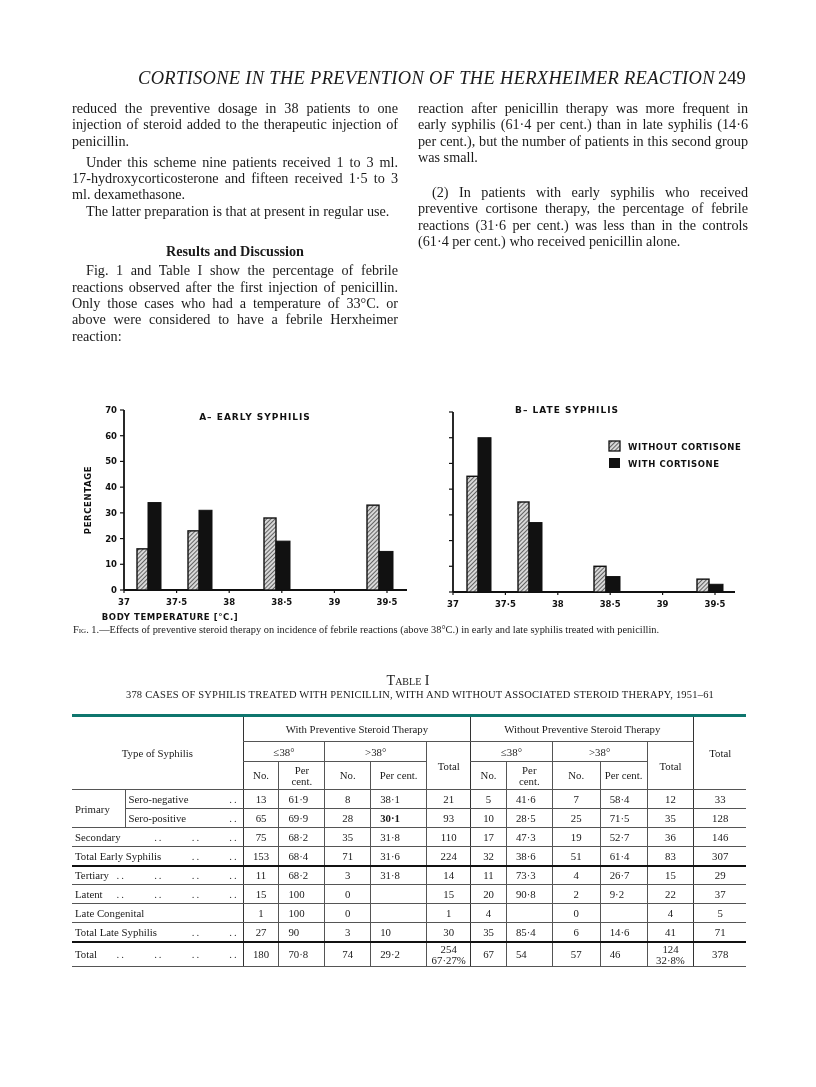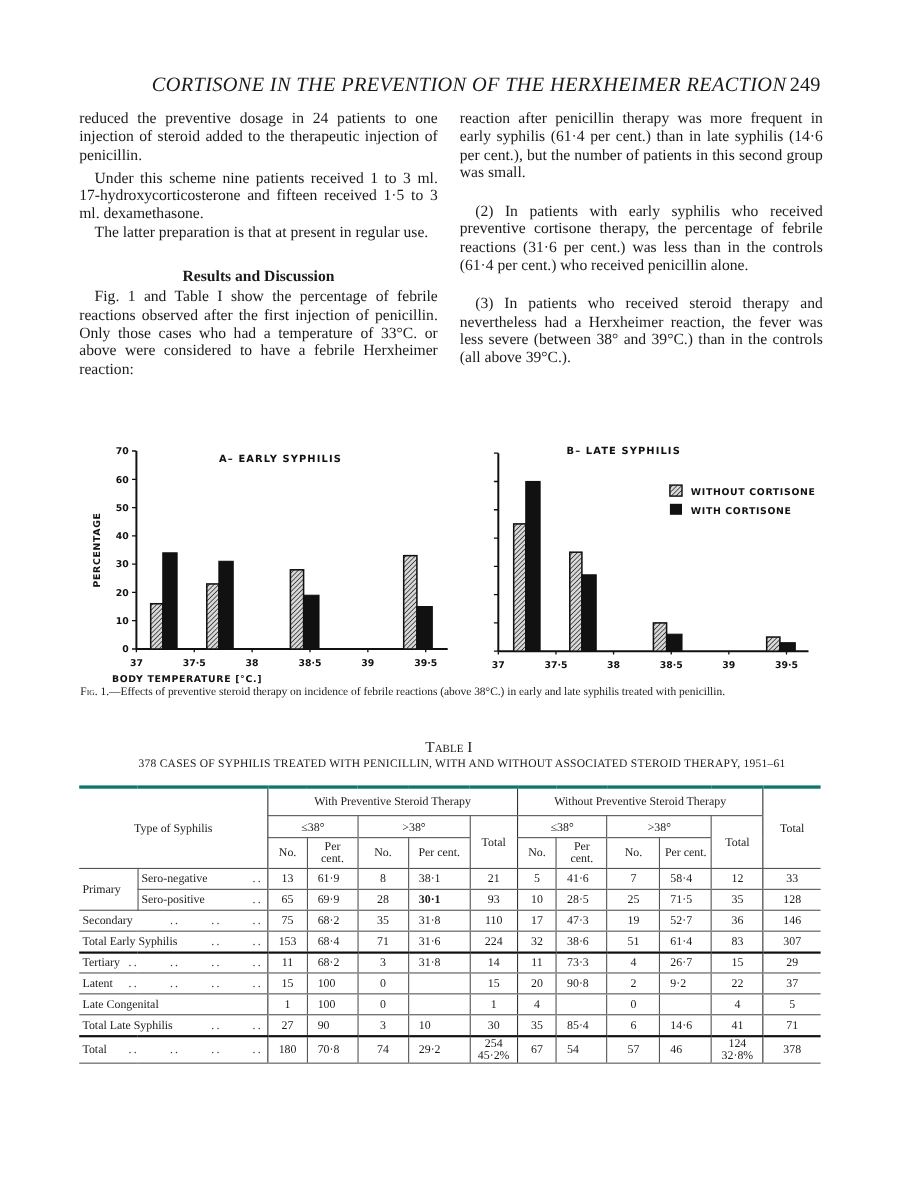--- a/index.html
+++ b/index.html
@@ -42,31 +42,30 @@
 </style>
 </head>
 <body>
 
 <div class="running-head">
   <span class="running-title">CORTISONE IN THE PREVENTION OF THE HERXHEIMER REACTION</span>
   <span class="page-number">249</span>
 </div>
 
 <div class="col col-left">
-  <p>reduced the preventive dosage in 24 patients to one injection of steroid added to the therapeutic injection of penicillin.</p>
+  <p>reduced the preventive dosage in 38 patients to one injection of steroid added to the therapeutic injection of penicillin.</p>
   <p class="indent gap-sm">Under this scheme nine patients received 1 to 3 ml. 17-hydroxycorticosterone and fifteen received 1·5 to 3 ml. dexamethasone.</p>
   <p class="indent">The latter preparation is that at present in regular use.</p>
   <p class="heading">Results and Discussion</p>
   <p class="indent">Fig. 1 and Table I show the percentage of febrile reactions observed after the first injection of penicillin. Only those cases who had a temperature of 33°C. or above were considered to have a febrile Herxheimer reaction:</p>
 </div>
 
 <div class="col col-right">
   <p>reaction after penicillin therapy was more frequent in early syphilis (61·4 per cent.) than in late syphilis (14·6 per cent.), but the number of patients in this second group was small.</p>
   <p class="indent gap-lg">(2) In patients with early syphilis who received preventive cortisone therapy, the percentage of febrile reactions (31·6 per cent.) was less than in the controls (61·4 per cent.) who received penicillin alone.</p>
-  <p class="indent gap-lg">(3) In patients who received steroid therapy and nevertheless had a Herxheimer reaction, the fever was less severe (between 38° and 39°C.) than in the controls (all above 39°C.).</p>
 </div>
 
 <div class="figure">
   <svg id="fig-svg" width="816" height="230" viewBox="0 395 816 230">
     <defs>
       <pattern id="hatch" patternUnits="userSpaceOnUse" width="3" height="3" patternTransform="rotate(45)">
         <rect width="3" height="3" fill="#d8d8d8"></rect>
         <line x1="0" y1="0" x2="0" y2="3" stroke="#222" stroke-width="1.3"></line>
       </pattern>
     </defs>
@@ -316,21 +315,21 @@
         <td class="vsep num"><span>71</span></td>
       </tr>
       <tr class="thick-top lastrow">
         <td colspan="2" class="left type-cell"><span>Total</span><span class="dots" style="float: right; white-space: pre;">..      ..      ..      ..</span></td>
         <td class="vsep num"><span>180</span></td>
         <td class="vthin num" style="text-align: left; padding-left: 9px;"><span>70·8</span></td>
         <td class="vthin num"><span>74</span></td>
         <td class="vthin num" style="text-align: left; padding-left: 9px;"><span>29·2</span></td>
         <td class="vthin num">
           <span style="display: block; line-height: 12px;">254</span>
-          <div style="line-height: 11px;">45·2%</div>
+          <div style="line-height: 11px;">67·27%</div>
         </td>
         <td class="vsep num"><span>67</span></td>
         <td class="vthin num" style="text-align: left; padding-left: 9px;"><span>54</span></td>
         <td class="vthin num"><span>57</span></td>
         <td class="vthin num" style="text-align: left; padding-left: 9px;"><span>46</span></td>
         <td class="vthin num">
           <span style="display: block; line-height: 12px;">124</span>
           <div style="line-height: 11px;">32·8%</div>
         </td>
         <td class="vsep num"><span>378</span></td>

